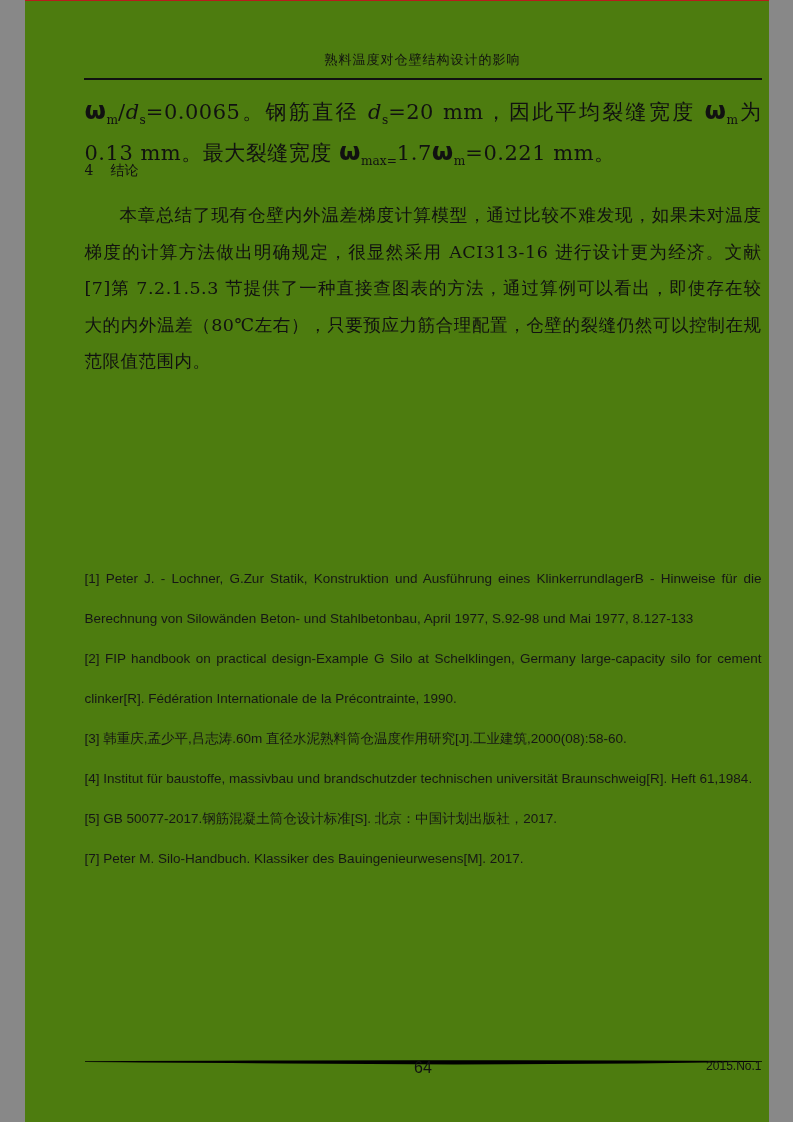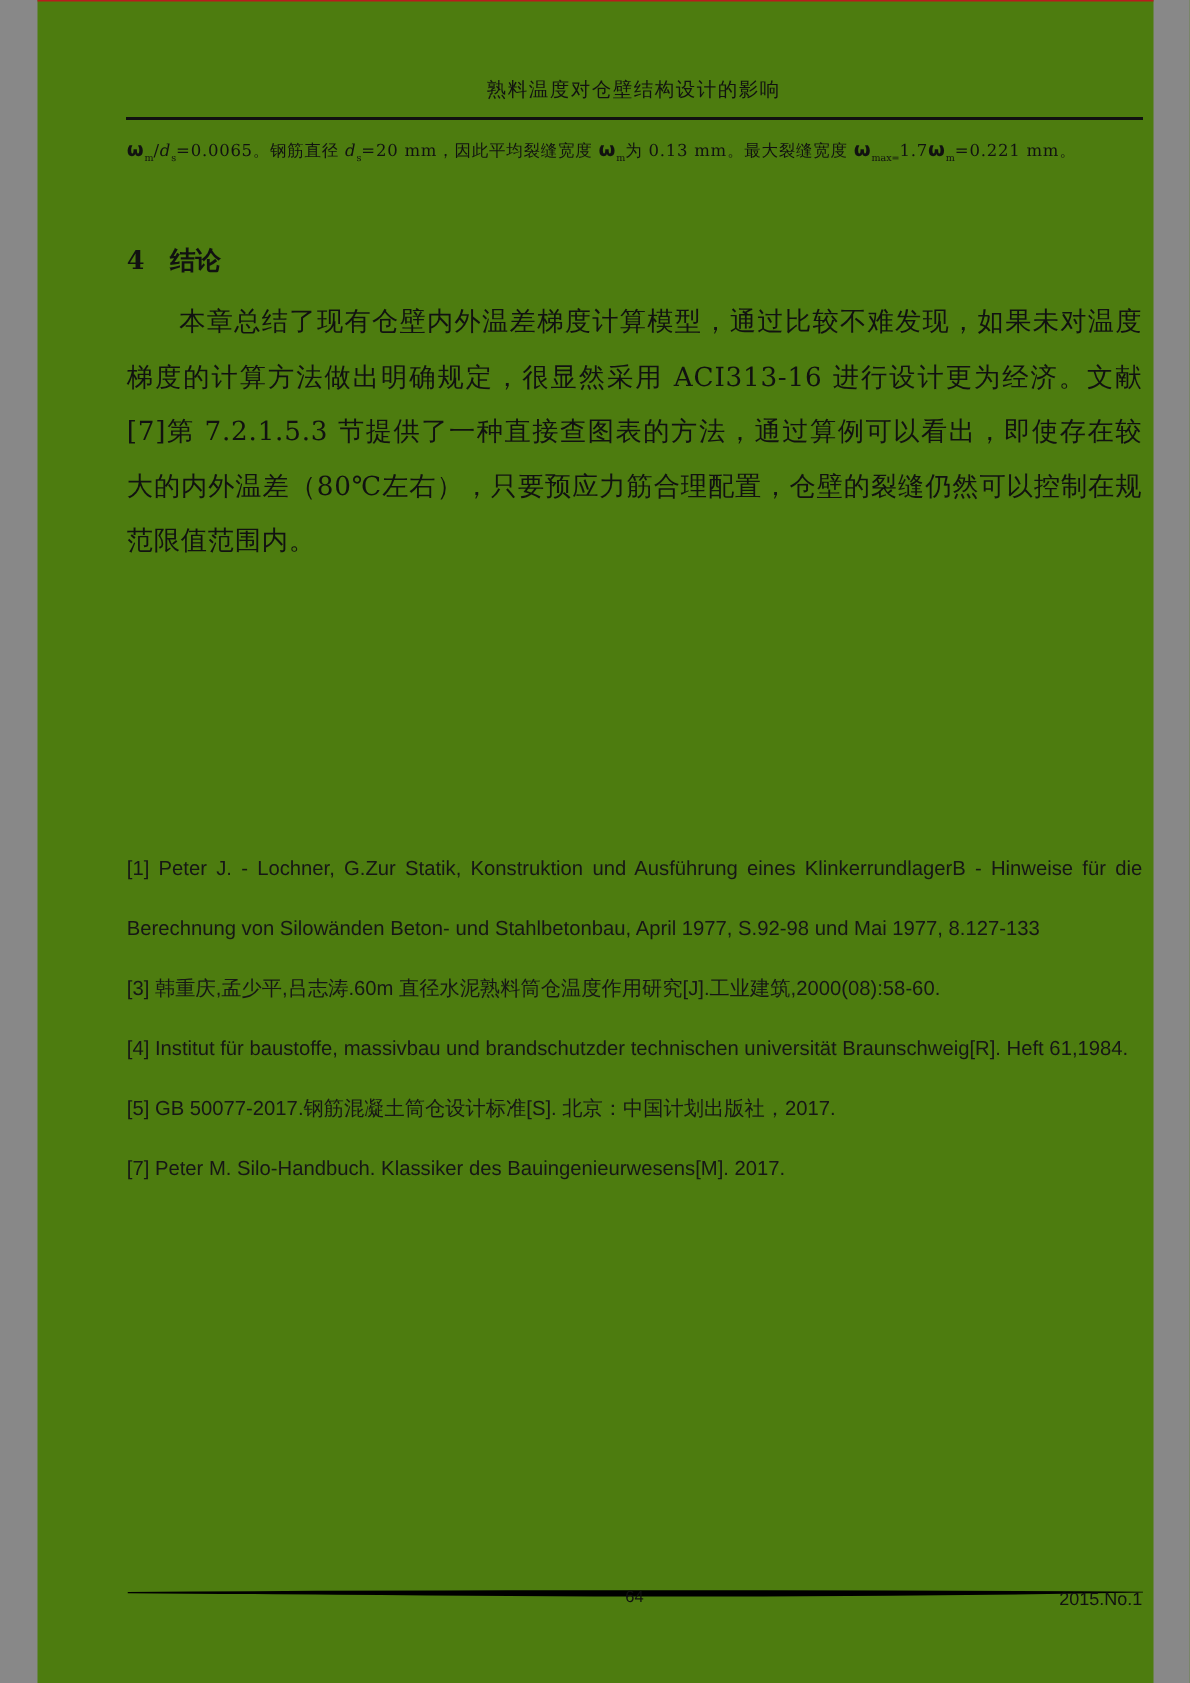--- a/index.html
+++ b/index.html
@@ -20,35 +20,35 @@
     top: 50px; left: 59px; width: 678px;
     text-align: center;
     font-size: 13px;
     letter-spacing: 1px;
     padding-bottom: 9px;
     border-bottom: 2px solid #111;
   }
   
   .intro {
     position: absolute;
-    top: 80px; left: 60px; width: 677px;
-    font-size: 11px;
+    top: 90px; left: 60px; width: 677px;
+    font-size: 21px;
     line-height: 40px;
     text-align: justify;
     letter-spacing: 0.5px;
   }
   .omega { font-weight: 700; font-size: 1.18em; font-family: "DejaVu Sans", sans-serif; }
   .intro sub { font-size: 0.58em; line-height: 0; letter-spacing: 0; }
   .var { font-style: italic; }
   
   .section-heading {
     position: absolute;
     top: 161px; left: 60px; width: 677px;
-    font-size: 17px;
-    font-weight: 700;
+    font-size: 14px;
+    font-weight: 400;
     font-family: "DejaVu Sans", "Liberation Sans", sans-serif;
   }
   .section-heading .num { margin-right: 17px; font-family: "DejaVu Serif", serif; }
   
   .conclusion {
     position: absolute;
     top: 196px; left: 60px; width: 677px;
     font-size: 17.5px;
     line-height: 36.5px;
     text-align: justify;
@@ -76,21 +76,21 @@
   
   .footer-rule {
     position: absolute;
     top: 1050px; left: 60px; width: 677px; height: 7px;
   }
   .footer-pagenum {
     position: absolute;
     top: 1058px; left: 60px; width: 677px;
     text-align: center;
     font-family: "Liberation Sans", sans-serif;
-    font-size: 11px;
+    font-size: 16px;
   }
   .footer-issue {
     position: absolute;
     top: 1058px; left: 60px; width: 677px;
     text-align: right;
     font-family: "Liberation Sans", sans-serif;
     font-size: 12px;
   }
 </style>
 </head>
@@ -105,20 +105,21 @@
   <div class="intro"><span class="omega">ω</span><sub>m</sub><span>/</span><span class="var">d</span><sub>s</sub><span>=0.0065。钢筋直径 </span><span class="var">d</span><sub>s</sub><span>=20 mm，因此平均裂缝宽度 </span><span class="omega">ω</span><sub>m</sub><span>为 0.13 mm。最大裂缝宽度 </span><span class="omega">ω</span><sub>max=</sub><span>1.7</span><span class="omega">ω</span><sub>m</sub><span>=0.221 mm。</span></div>
 
   <div class="section-heading">
     <span class="num">4</span><span>结论</span>
   </div>
 
   <div class="conclusion">本章总结了现有仓壁内外温差梯度计算模型，通过比较不难发现，如果未对温度梯度的计算方法做出明确规定，很显然采用 ACI313-16 进行设计更为经济。文献[7]第 7.2.1.5.3 节提供了一种直接查图表的方法，通过算例可以看出，即使存在较大的内外温差（80℃左右），只要预应力筋合理配置，仓壁的裂缝仍然可以控制在规范限值范围内。</div>
 
   <div class="references">
     <div class="reference-item">[1] Peter J. - Lochner, G.Zur Statik, Konstruktion und Ausführung eines KlinkerrundlagerB - Hinweise für die Berechnung von Silowänden Beton- und Stahlbetonbau, April 1977, S.92-98 und Mai 1977, 8.127-133</div>
+    <div class="reference-item">[2] FIP handbook on practical design-Example G Silo at Schelklingen, Germany large-capacity silo for cement clinker[R]. Fédération Internationale de la Précontrainte, 1990.</div>
     <div class="reference-item">[3] 韩重庆,孟少平,吕志涛.60m 直径水泥熟料筒仓温度作用研究[J].工业建筑,2000(08):58-60.</div>
     <div class="reference-item">[4] Institut für baustoffe, massivbau und brandschutzder technischen universität Braunschweig[R]. Heft 61,1984.</div>
     <div class="reference-item">[5] GB 50077-2017.钢筋混凝土筒仓设计标准[S]. 北京：中国计划出版社，2017.</div>
     <div class="reference-item">[7] Peter M. Silo-Handbuch. Klassiker des Bauingenieurwesens[M]. 2017.</div>
   </div>
 
   <div class="footer-rule">
     <svg width="677" height="7" viewBox="0 0 677 7">
       <path d="M0 2.3 Q300 0.1 677 2.1 L677 2.7 Q440 6.9 200 4.6 Q80 3.6 0 3.1 Z" fill="#000"></path>
     </svg>

